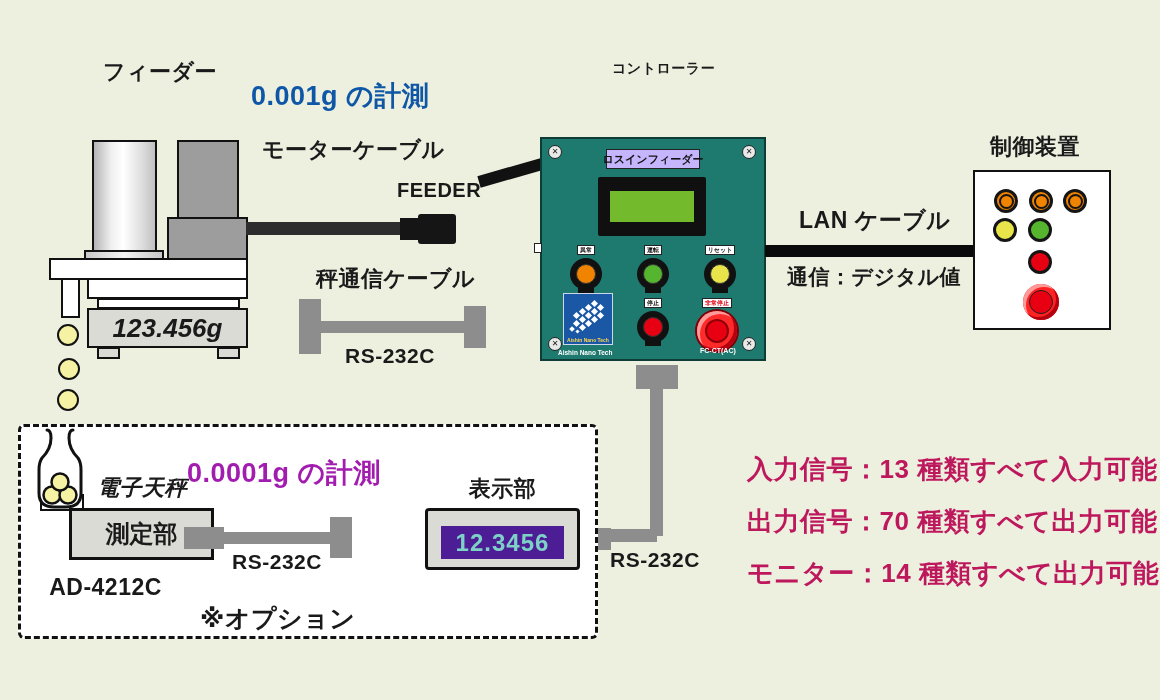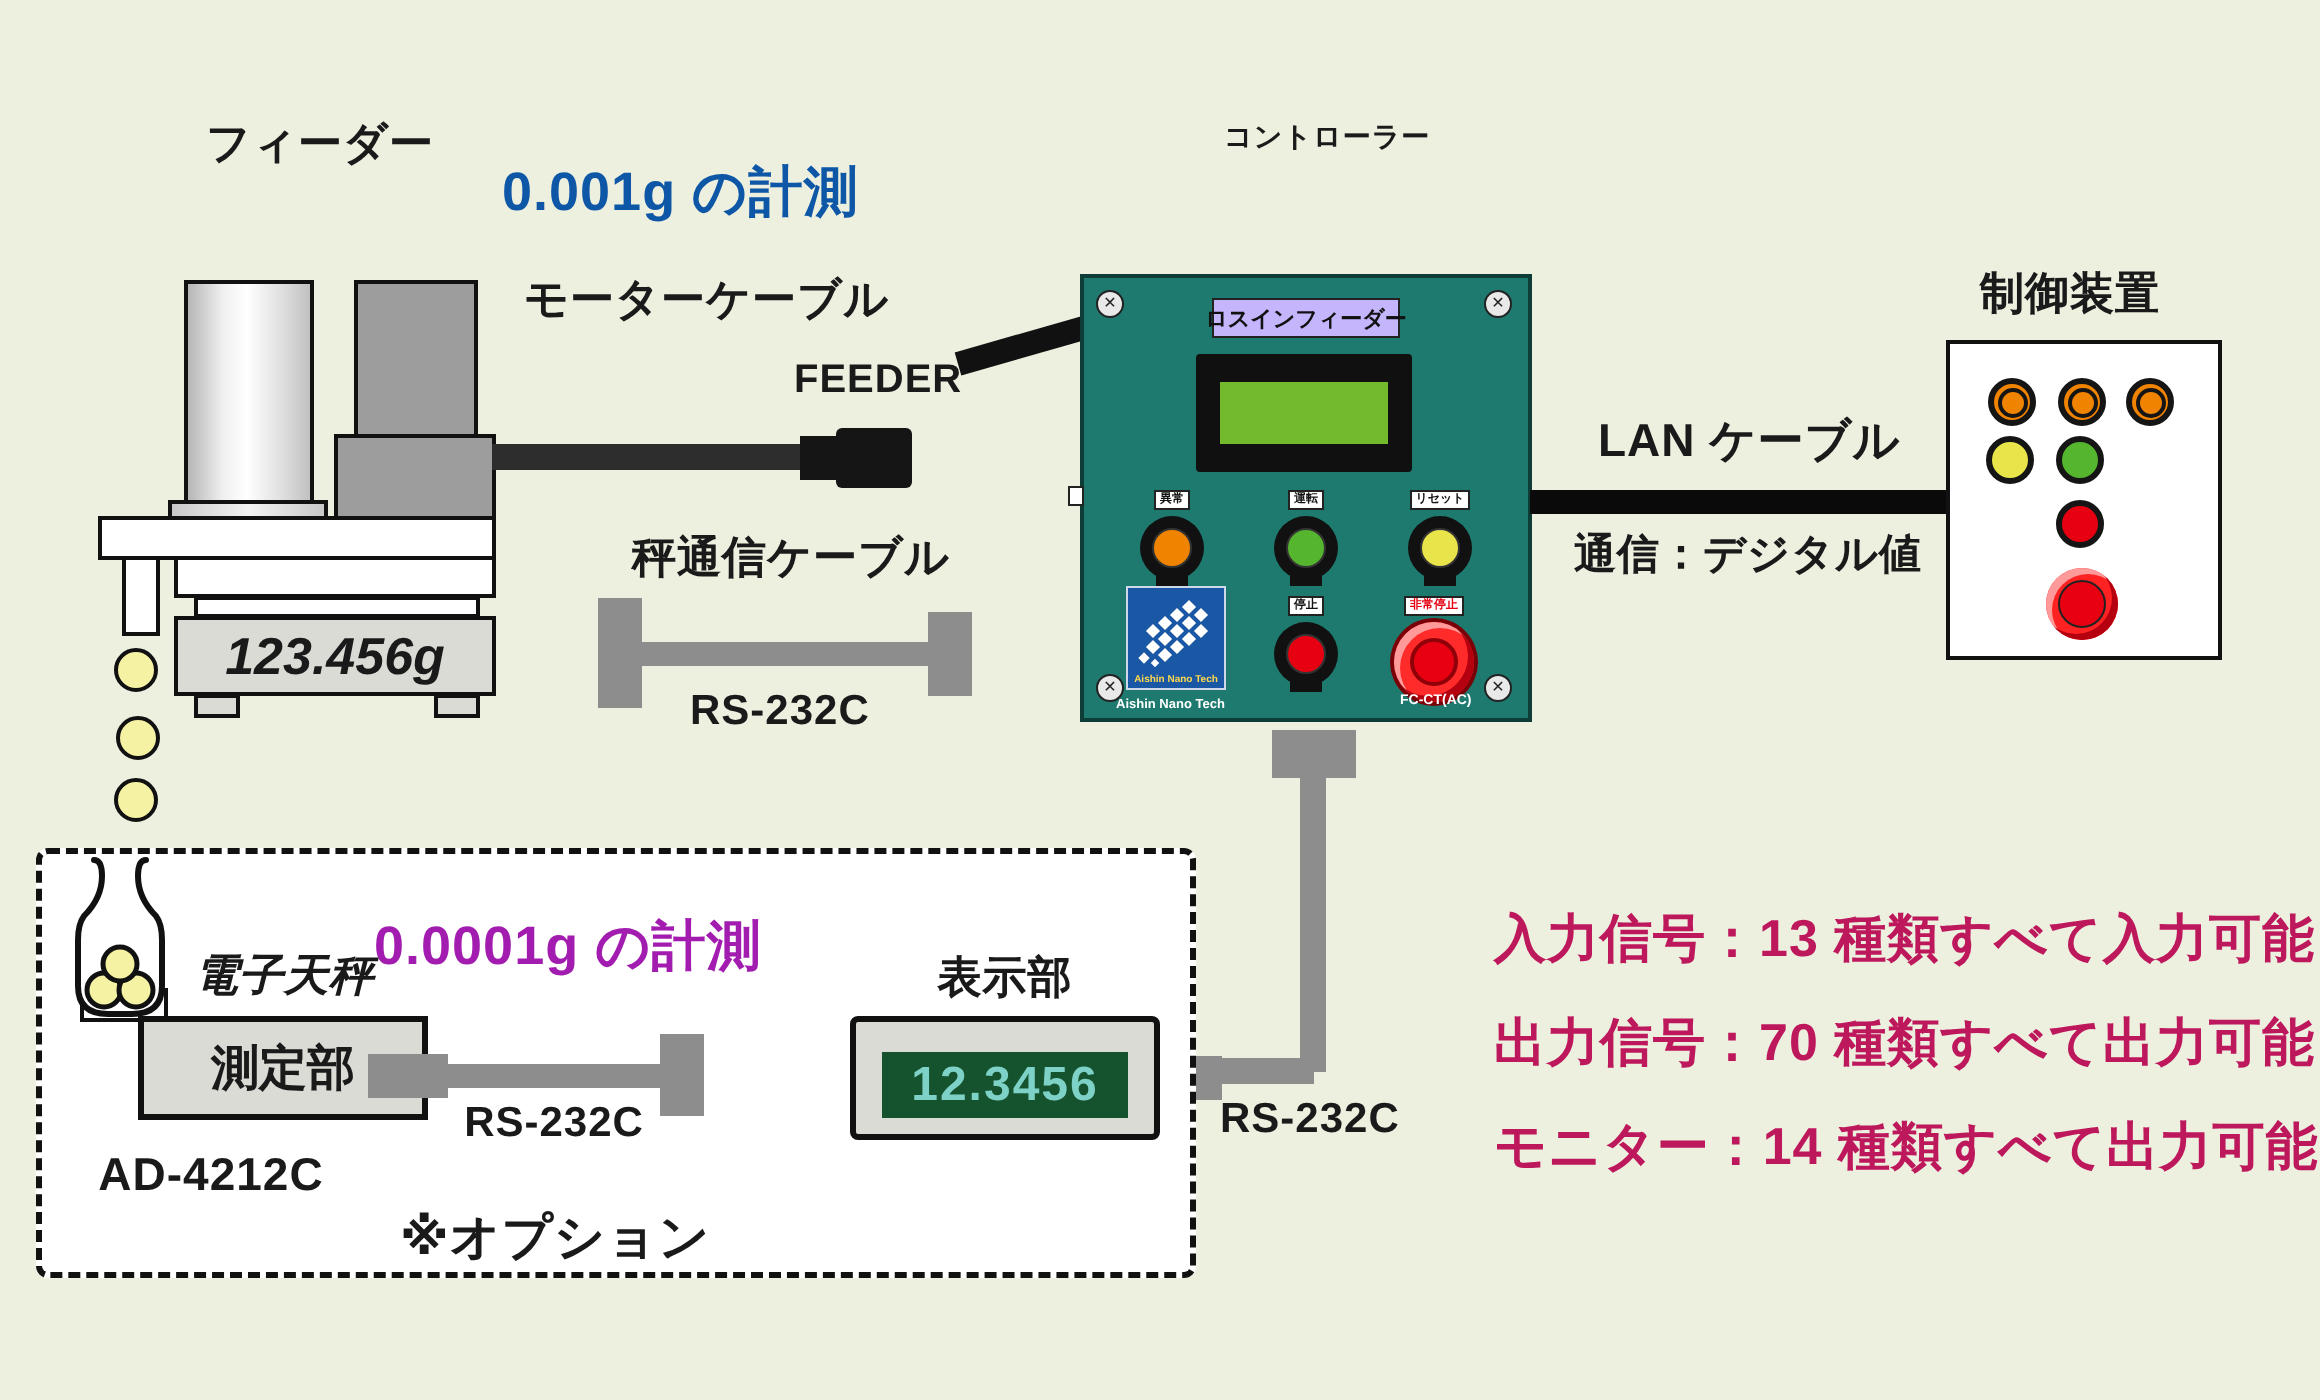--- a/index.html
+++ b/index.html
@@ -51,21 +51,21 @@
   .bigred { position:absolute; width:36px; height:36px; border-radius:50%; background:#ff2222;
             box-shadow: inset -3px -3px 0 #b50010, inset 3px 3px 0 #ff9a9a;
             display:flex; align-items:center; justify-content:center; }
   .bigred::after { content:""; width:22px; height:22px; border-radius:50%; background:#e80012; border:1.5px solid #222; }
 
   #optbox { position:absolute; left:18px; top:424px; width:580px; height:215px;
             background:#fff; border:3px dashed #111; border-radius:6px; }
 
   .spec-line { font-size:26px; font-weight:700; color:#be185d; margin-bottom:17px; white-space:nowrap; letter-spacing:0.5px; }
 
-  .screen-black { position:absolute; left:13px; top:15px; width:123px; height:33px; background:#14532d;
+  .screen-black { position:absolute; left:13px; top:15px; width:123px; height:33px; background:#4c1d95;
                   display:flex; align-items:center; justify-content:center; }
   .screen-val { color:#7ed1c7; font-size:24px; font-weight:700; letter-spacing:1px; }
 </style>
 </head>
 <body>
 
 <div id="canvas">
 
   <div class="lbl" style="left:103px; top:57px; font-size:22px;">フィーダー</div>
   <div class="lbl" style="left:251px; top:78px; font-size:27px; color:#0e57a7;">0.001g の計測</div>

